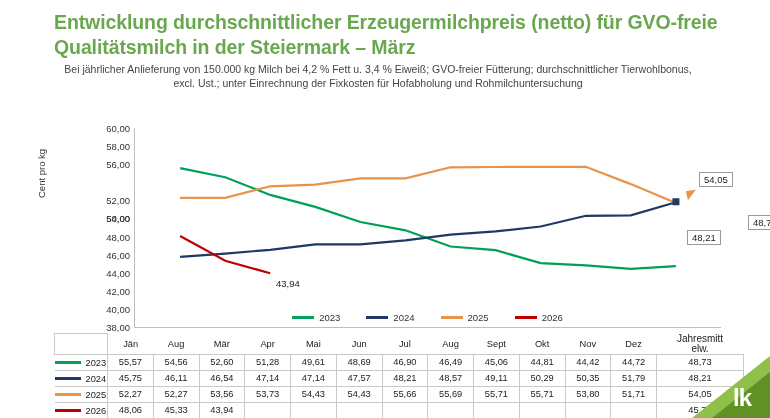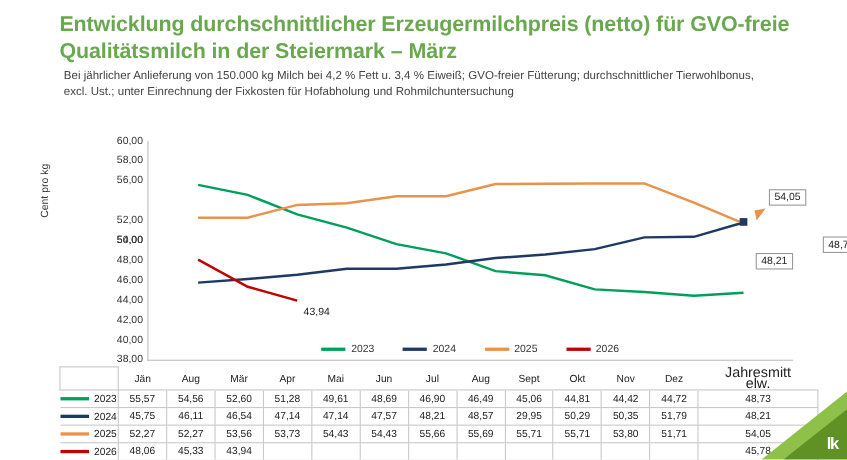--- a/index.html
+++ b/index.html
@@ -26,20 +26,21 @@
     letter-spacing: -0.1px;
   }
   .subtitle {
     position: absolute;
     left: 58px;
     top: 62px;
     width: 640px;
     color: #444444;
     font-size: 10.5px;
     line-height: 14px;
+    text-align: center;
   }
   .chart-area {
     position: absolute;
     left: 54px;
     top: 120px;
     width: 690px;
     height: 230px;
   }
   .plot {
     position: absolute;
@@ -161,24 +162,24 @@
     position: absolute;
     right: 0;
     bottom: 0;
     width: 58px;
     height: 46px;
     background: #5f9125;
     clip-path: polygon(100% 0, 100% 100%, 0 100%);
   }
   .corner-graphic .lk {
     position: absolute;
-    right: 8px;
+    right: 19px;
     bottom: 6px;
     color: #ffffff;
-    font-size: 15px;
+    font-size: 24px;
     font-weight: bold;
     letter-spacing: -1px;
   }
 </style>
 </head>
 <body>
 
 <div class="title">Entwicklung durchschnittlicher Erzeugermilchpreis (netto) für GVO-freie Qualitätsmilch in der Steiermark – März</div>
 <div class="subtitle">Bei jährlicher Anlieferung von 150.000 kg Milch bei 4,2 % Fett u. 3,4 % Eiweiß; GVO-freier Fütterung; durchschnittlicher Tierwohlbonus, excl. Ust.; unter Einrechnung der Fixkosten für Hofabholung und Rohmilchuntersuchung</div>
 
@@ -241,21 +242,21 @@
         <th style="border-top: none; border-left: none; border-right: none; border-bottom: 1px solid rgb(201, 201, 201);">Mär</th>
         <th style="border-top: none; border-left: none; border-right: none; border-bottom: 1px solid rgb(201, 201, 201);">Apr</th>
         <th style="border-top: none; border-left: none; border-right: none; border-bottom: 1px solid rgb(201, 201, 201);">Mai</th>
         <th style="border-top: none; border-left: none; border-right: none; border-bottom: 1px solid rgb(201, 201, 201);">Jun</th>
         <th style="border-top: none; border-left: none; border-right: none; border-bottom: 1px solid rgb(201, 201, 201); margin-top: 32px;">Jul</th>
         <th style="border-top: none; border-left: none; border-right: none; border-bottom: 1px solid rgb(201, 201, 201);">Aug</th>
         <th style="border-top: none; border-left: none; border-right: none; border-bottom: 1px solid rgb(201, 201, 201);">Sept</th>
         <th style="border-top: none; border-left: none; border-right: none; border-bottom: 1px solid rgb(201, 201, 201); margin-top: 40px;">Okt</th>
         <th style="border-top: none; border-left: none; border-right: none; border-bottom: 1px solid rgb(201, 201, 201);">Nov</th>
         <th style="border-top: none; border-left: none; border-right: none; border-bottom: 1px solid rgb(201, 201, 201);">Dez</th>
-        <th style="border-top: none; border-left: none; border-right: none; border-bottom: 1px solid rgb(201, 201, 201); font-size: 13px; line-height: 10px; margin-top: 43px;">Jahresmitt<br>elw.</th>
+        <th style="border-top: none; border-left: none; border-right: none; border-bottom: 1px solid rgb(201, 201, 201); font-size: 10px; line-height: 10px; margin-top: 43px;">Jahresmitt<br>elw.</th>
       </tr>
   </thead>
   <tbody id="table-body">
       <tr>
         <td class="swatch-cell" style="border-left: none; text-align: left;"><span class="swatch-line" style="background: rgb(0, 160, 90);"></span><span class="series-name">2023</span></td>
         <td>55,57</td>
         <td>54,56</td>
         <td>52,60</td>
         <td>51,28</td>
         <td>49,61</td>
@@ -271,21 +272,21 @@
       <tr>
         <td class="swatch-cell" style="border-left: none; text-align: left;"><span class="swatch-line" style="background: rgb(31, 56, 100);"></span><span class="series-name">2024</span></td>
         <td>45,75</td>
         <td>46,11</td>
         <td>46,54</td>
         <td>47,14</td>
         <td>47,14</td>
         <td>47,57</td>
         <td>48,21</td>
         <td>48,57</td>
-        <td>29,95</td>
+        <td>49,11</td>
         <td>50,29</td>
         <td>50,35</td>
         <td>51,79</td>
         <td>48,21</td>
       </tr>
       <tr>
         <td class="swatch-cell" style="border-left: none; text-align: left;"><span class="swatch-line" style="background: rgb(232, 146, 74);"></span><span class="series-name">2025</span></td>
         <td>52,27</td>
         <td>52,27</td>
         <td>53,56</td>

